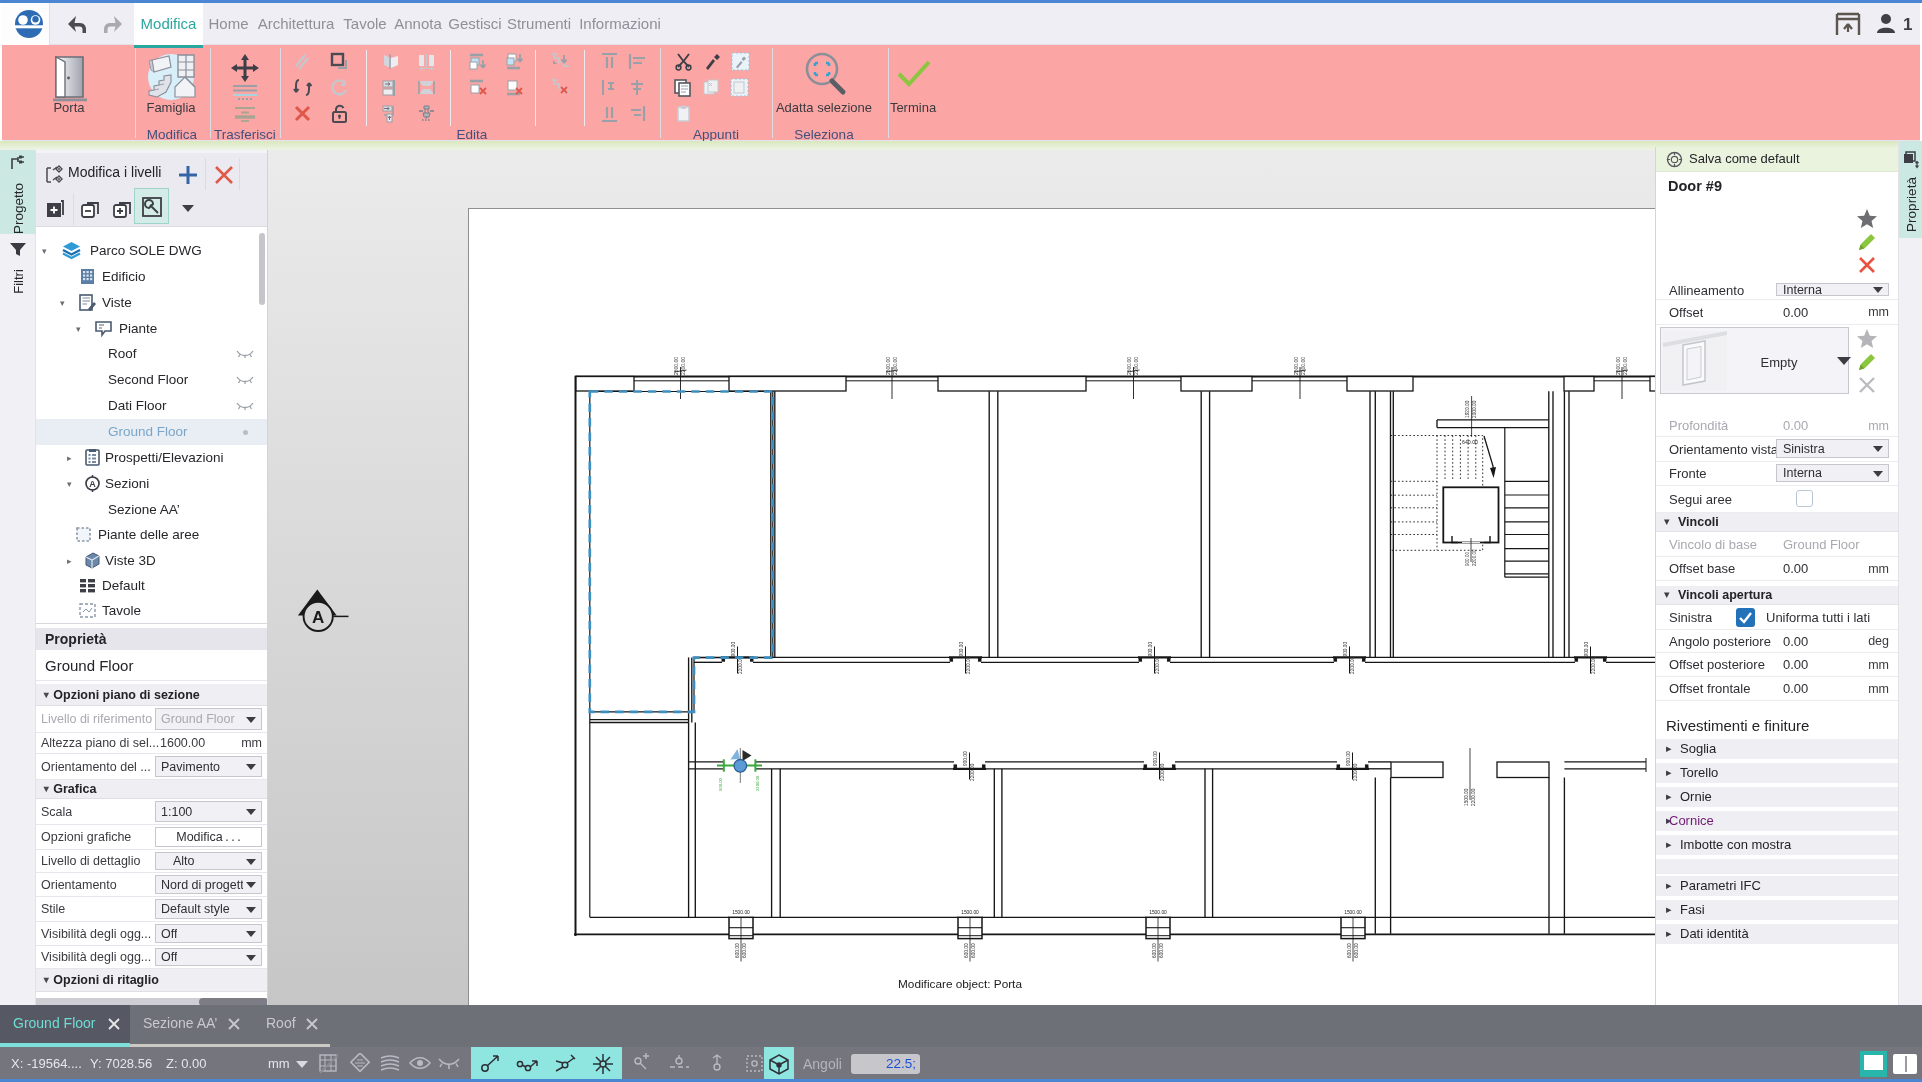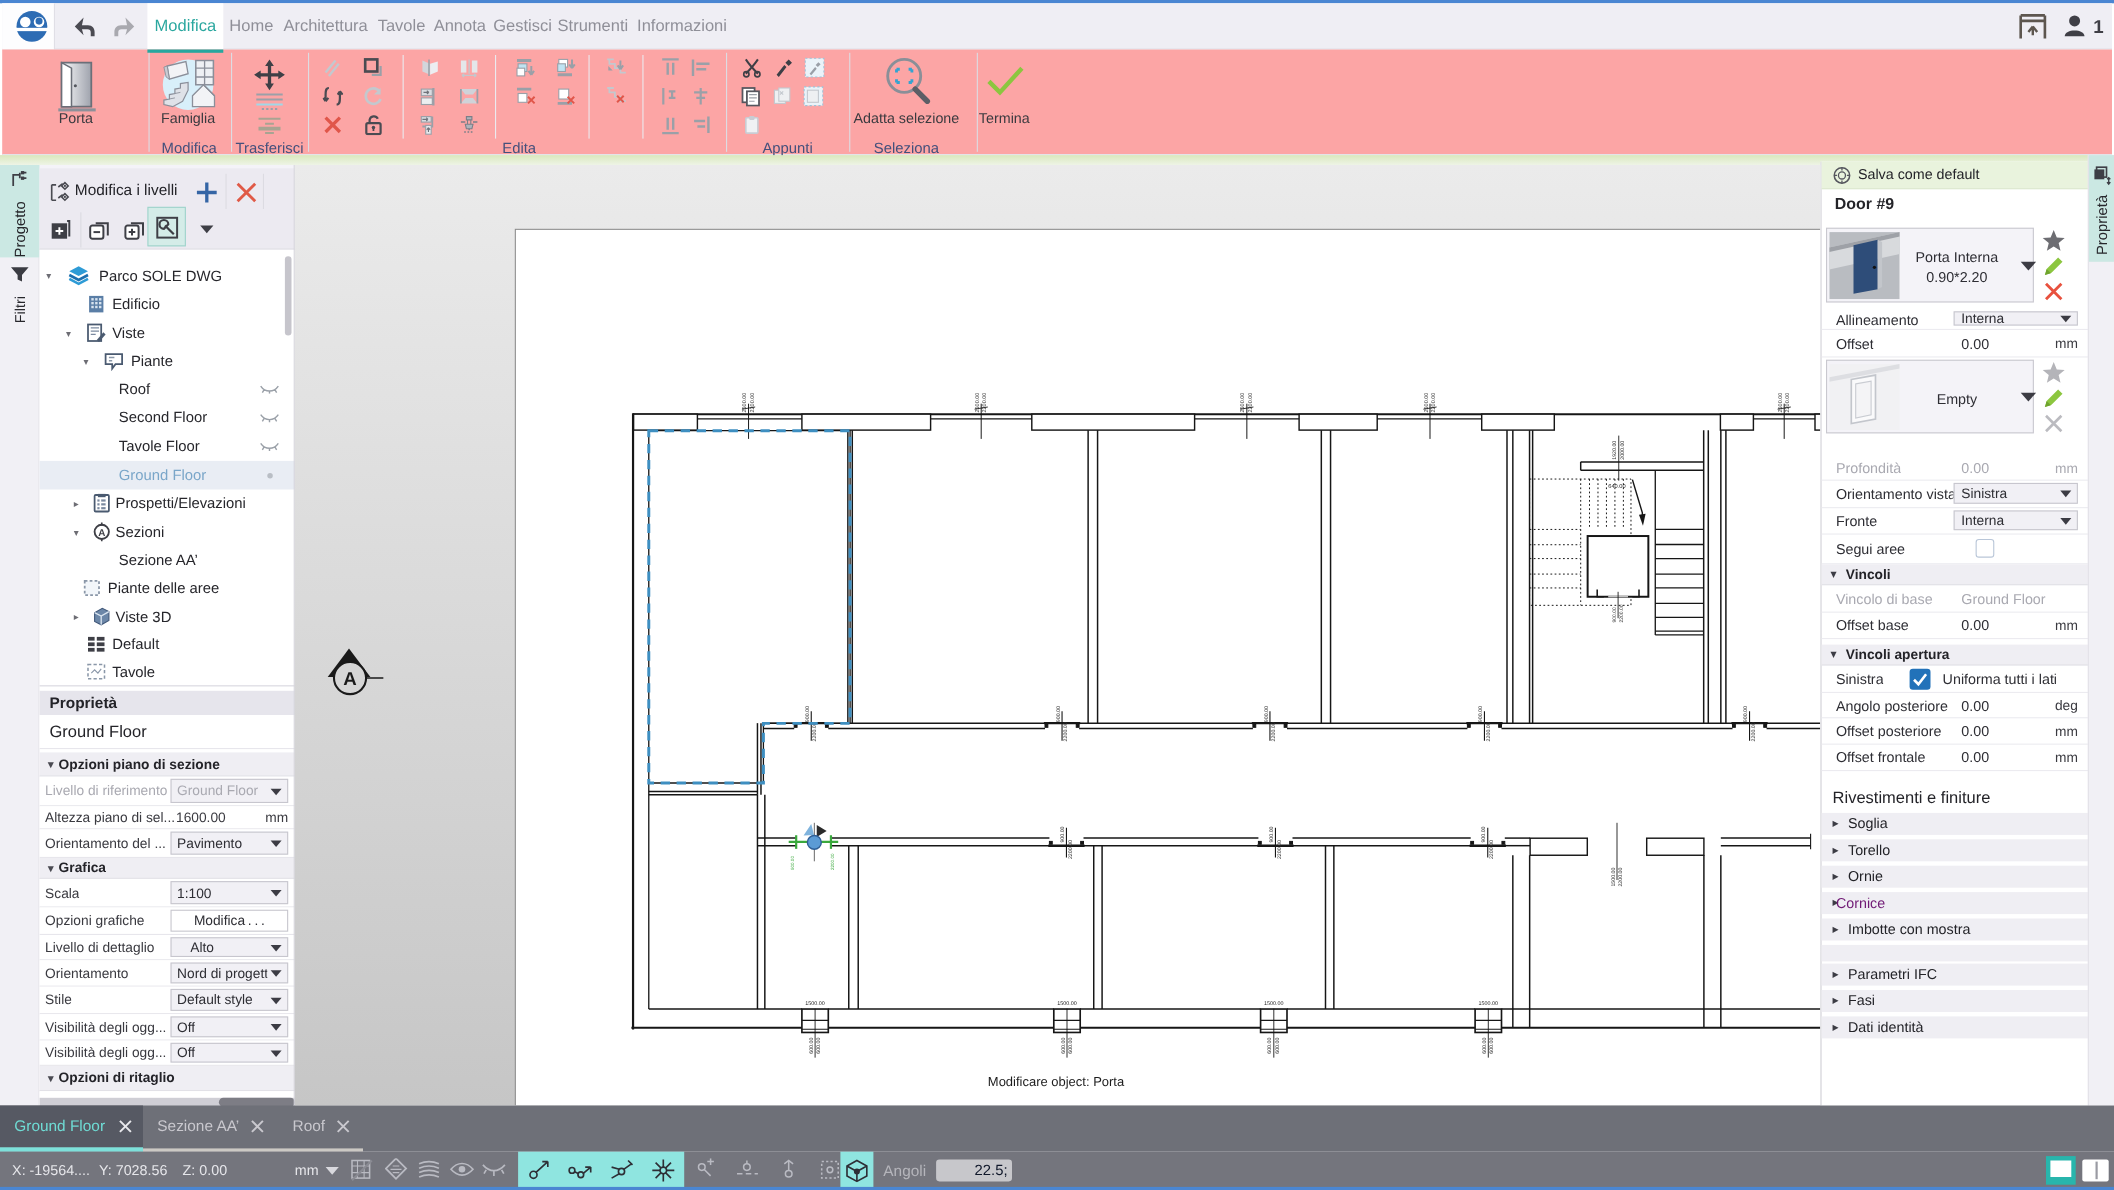--- a/index.html
+++ b/index.html
@@ -379,21 +379,21 @@
           <path d="M1 2 C5 8 13 8 17 2 M4 5.5 L2.5 8 M9 6.5 V9 M14 5.5 L15.5 8" stroke="#9aa0a8" stroke-width="1.3" fill="none"></path>
         </svg>
       </div>
       <div class="trow" style="top:140px">
         <span style="position:absolute;left:72px;white-space:nowrap">Second Floor</span>
         <svg class="eye" viewBox="0 0 18 9">
           <path d="M1 2 C5 8 13 8 17 2 M4 5.5 L2.5 8 M9 6.5 V9 M14 5.5 L15.5 8" stroke="#9aa0a8" stroke-width="1.3" fill="none"></path>
         </svg>
       </div>
       <div class="trow" style="top:166px">
-        <span style="position:absolute;left:72px;white-space:nowrap">Tavole Floor</span>
+        <span style="position:absolute;left:72px;white-space:nowrap">Dati Floor</span>
         <svg class="eye" viewBox="0 0 18 9">
           <path d="M1 2 C5 8 13 8 17 2 M4 5.5 L2.5 8 M9 6.5 V9 M14 5.5 L15.5 8" stroke="#9aa0a8" stroke-width="1.3" fill="none"></path>
         </svg>
       </div>
       <div class="trow tsel" style="top:192px">
         <span style="position:absolute;left:72px;white-space:nowrap">Ground Floor</span>
         <div style="position:absolute;right:20px;top:11px;width:5px;height:5px;border-radius:50%;background:#b9bec5"></div>
       </div>
       <div class="trow" style="top:218px">
         <span class="exp" style="left:31px">▸</span>
@@ -790,33 +790,20 @@
       <svg class="abs" style="left:10px;top:4px" width="17" height="17" viewBox="0 0 17 17">
         <circle cx="8.5" cy="8.5" r="7" fill="none" stroke="#55565e" stroke-width="1.4"></circle>
         <circle cx="8.5" cy="8.5" r="3.2" fill="none" stroke="#55565e" stroke-width="1.2"></circle>
         <path d="M8.5 1.5 V4 M8.5 13 V15.5 M1.5 8.5 H4 M13 8.5 H15.5" stroke="#55565e" stroke-width="1.2"></path>
       </svg>
       <span class="abs" style="left:33px;top:4px;font-size:13px;color:#232328">Salva come default</span>
     </div>
     <div class="abs" style="left:0;top:28px;width:243px;height:25px">
       <span class="abs" style="left:12px;top:3px;font-size:14.5px;font-weight:700;color:#232328">Door #9</span>
     </div>
-    <div class="abs" style="left:4px;top:60px;width:189px;height:68px;background:#f4f3f8;border:1px solid #c9c8cf">
-      <svg class="abs" style="left:2px;top:3px" width="64" height="61" viewBox="0 0 64 61">
-        <rect width="64" height="61" fill="#b9bcc1"></rect>
-        <path d="M0 14 L64 0 V20 L0 34 Z" fill="#d8dadd"></path>
-        <path d="M0 14 L64 0 L64 4 L0 18 Z" fill="#9ea1a7"></path>
-        <path d="M22 12 L44 7 V52 L22 56 Z" fill="#2e4d79" stroke="#1c3push055" stroke-width="0"></path>
-        <path d="M44 7 L48 9 V50 L44 52 Z" fill="#c3c6cb"></path>
-        <circle cx="41" cy="32" r="1.5" fill="#111"></circle>
-      </svg>
-      <span class="abs" style="left:68px;top:18px;width:100px;text-align:center;font-size:13px">Porta Interna</span>
-      <span class="abs" style="left:68px;top:36px;width:100px;text-align:center;font-size:13px">0.90*2.20</span>
-      <div class="abs" style="left:176px;top:30px;width:0;height:0;border-left:7px solid transparent;border-right:7px solid transparent;border-top:8px solid #3c3c44"></div>
-    </div>
     <svg class="abs" style="left:200px;top:61px" width="22" height="21" viewBox="0 0 22 21">
       <path d="M11 1 L13.8 7.8 L21 8.3 L15.5 13 L17.2 20 L11 16.2 L4.8 20 L6.5 13 L1 8.3 L8.2 7.8 Z" fill="#6d6d72"></path>
     </svg>
     <svg class="abs" style="left:201px;top:85px" width="20" height="20" viewBox="0 0 20 20">
       <path d="M2 18 L4 12 L14 2 L18 6 L8 16 Z" fill="#8cc63f"></path>
       <path d="M2 18 L7.5 16.5 L3.5 12.5 Z" fill="#6fa32e"></path>
     </svg>
     <svg class="abs" style="left:202px;top:109px" width="18" height="18" viewBox="0 0 18 18">
       <path d="M2 2 L16 16 M16 2 L2 16" stroke="#e8523f" stroke-width="2.6"></path>
     </svg>
@@ -1055,19 +1042,19 @@
     </svg>
     <div class="abs" style="left:764px;top:0px;width:30px;height:33px;background:#8fe5e0"></div>
     <svg class="abs" style="left:768px;top:6px" width="22" height="22" viewBox="0 0 22 22">
       <g stroke="#2e2f36" stroke-width="1.5" fill="none">
         <path d="M11 2 L20 7 V16 L11 21 L2 16 V7 Z M2 7 L11 12 L20 7 M11 12 V21"></path>
         <circle cx="11" cy="12" r="2" fill="#2e2f36"></circle>
       </g>
     </svg>
     <span class="abs" style="left:803px;top:9px;color:#b5b5bb;font-size:14px">Angoli</span>
     <div class="abs" style="left:851px;top:7px;width:69px;height:20px;background:#c7c7cb;border-radius:3px">
-      <span style="position:absolute;right:4px;top:2px;font-size:13.5px;color:#0f172a">22.5;</span>
+      <span style="position:absolute;right:4px;top:2px;font-size:13.5px;color:#1d4ed8">22.5;</span>
     </div>
     <div class="abs" style="left:1860px;top:4px;width:27px;height:26px;background:#28b5ac"></div>
     <div class="abs" style="left:1864px;top:8px;width:19px;height:15px;background:#fff"></div>
     <div class="abs" style="left:1893px;top:7px;width:24px;height:20px;background:#fff;border-radius:2px"></div>
     <div class="abs" style="left:1904.5px;top:9px;width:2px;height:16px;background:#9a9ba3"></div>
   </div>
 <div id="botline"></div>
 </body></html>

